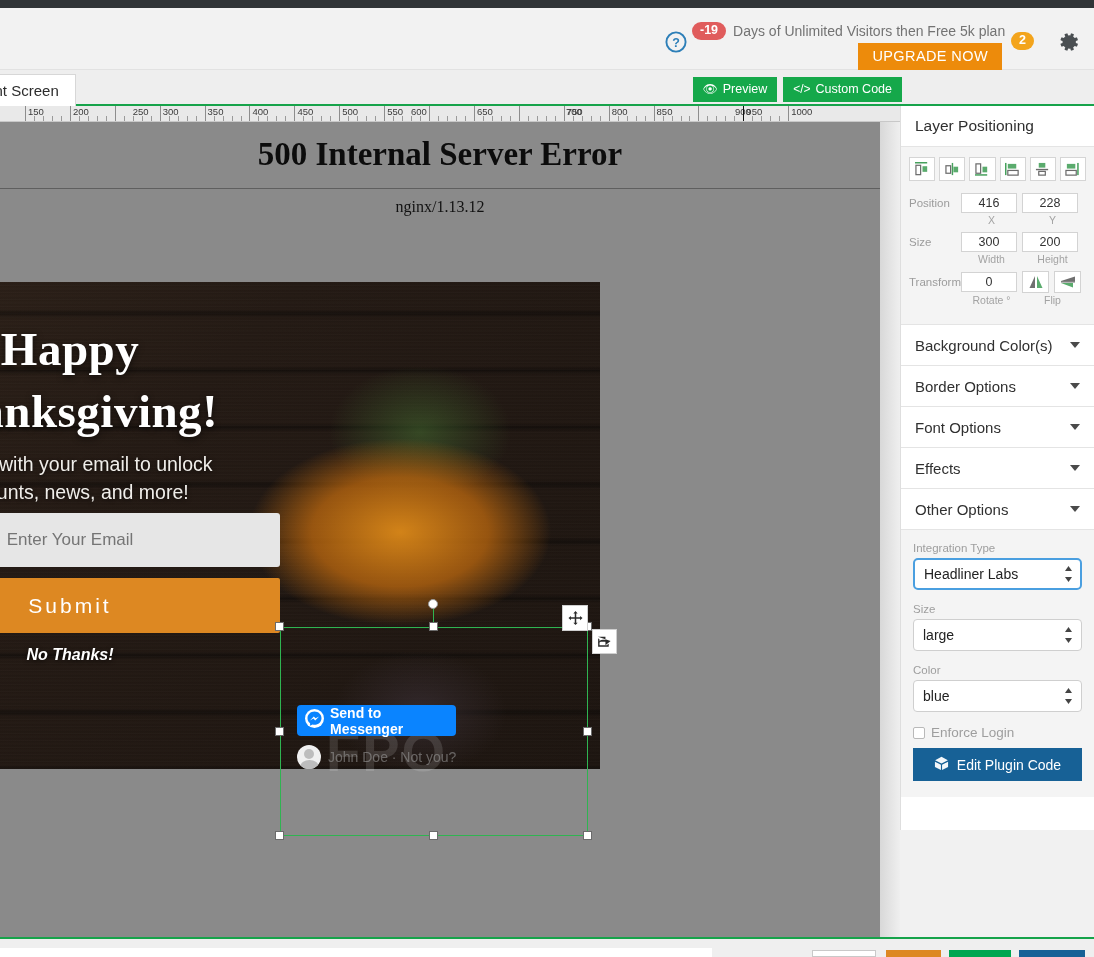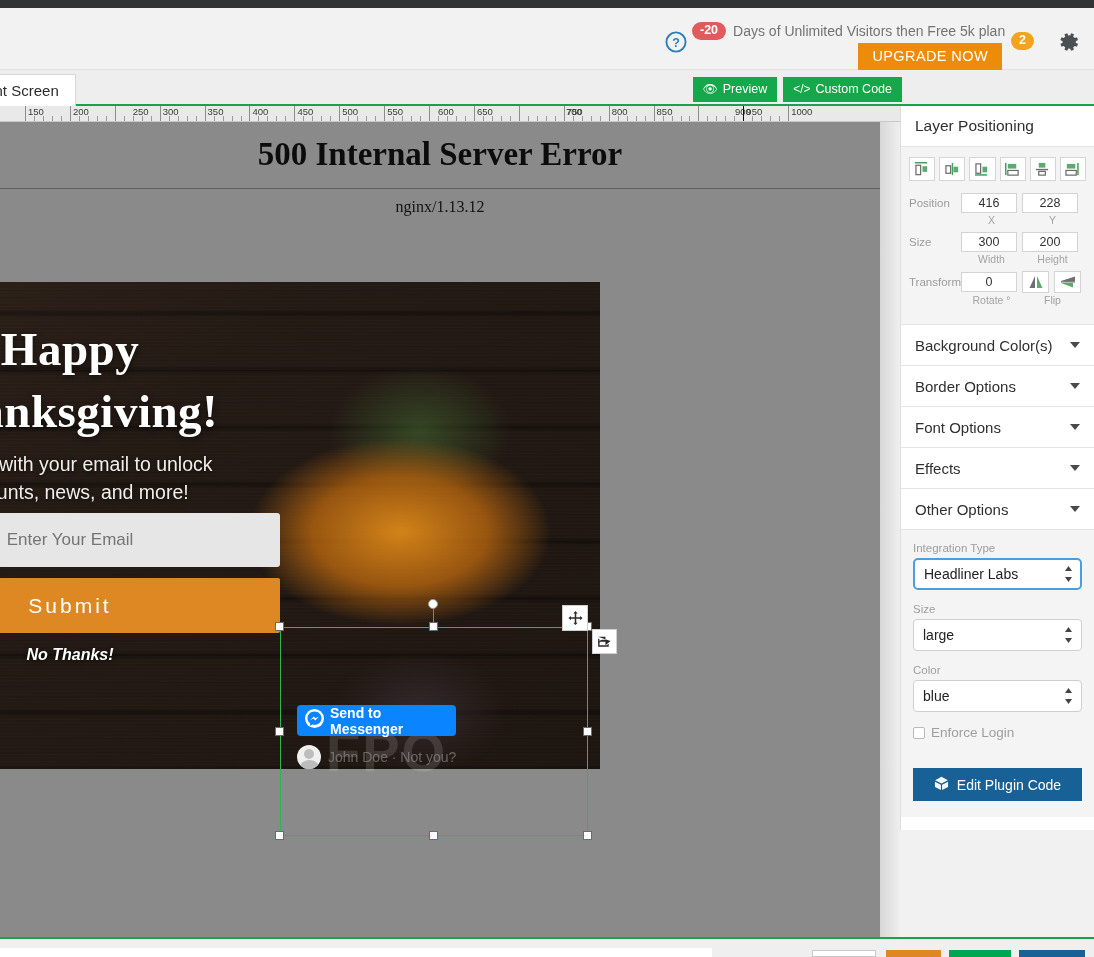--- a/index.html
+++ b/index.html
@@ -242,21 +242,21 @@
   .opts { background: #f4f4f4; padding: 12px 12px 16px; }
   .opt-lbl { font-size: 11.5px; color: #9e9e9e; margin-bottom: 4px; }
   .sel-wrap { position: relative; margin-bottom: 13px; }
   .sel-box-in {
     width: 100%; height: 32px; background: #fff; border: 1px solid #cfcfcf;
     border-radius: 4px; display: flex; align-items: center; padding-left: 9px;
     font-size: 14px; color: #222; cursor: pointer;
   }
   .sel-box-in.focused { border: 2px solid #4a9fe0; border-radius: 5px; }
   .spin { position: absolute; right: 9px; top: 7px; }
-  .chk-row { display: flex; align-items: center; gap: 6px; margin-bottom: 28px; cursor: pointer; }
+  .chk-row { display: flex; align-items: center; gap: 6px; margin-bottom: 8px; cursor: pointer; }
   .chk { width: 12px; height: 12px; border: 1px solid #b9b9b9; background: #fff; border-radius: 2px; }
   .chk-lbl { font-size: 13.5px; color: #9e9e9e; }
   .plugin-btn {
     width: 100%; height: 33px; background: #176196; color: #fff; border: none;
     display: flex; align-items: center; justify-content: center; gap: 8px;
     font-size: 14px; cursor: pointer; font-family: "Liberation Sans", sans-serif;
   }
 
   
   .bottom-sep { position: absolute; left: 0; top: 937px; width: 1094px; height: 2px; background: #16a34a; }
@@ -275,21 +275,21 @@
 
     <span class="help-icon">
       <svg width="22" height="22" viewBox="0 0 22 22">
         <circle cx="11" cy="11" r="9.6" fill="none" stroke="#2d7fb8" stroke-width="1.9"></circle>
         <text x="11" y="15.6" font-family="Liberation Sans, sans-serif" font-size="12.5" font-weight="bold" fill="#2d7fb8" text-anchor="middle">?</text>
       </svg>
     </span>
 
     <div class="trial-block">
       <div class="trial-line">
-        <span class="badge-neg">-20</span>
+        <span class="badge-neg">-19</span>
         <span class="trial-text">Days of Unlimited Visitors then Free 5k plan</span>
       </div>
       <div class="upgrade-row">
         <button class="upgrade-btn">UPGRADE NOW</button>
       </div>
     </div>
 
     <span class="notif-badge">2</span>
 
     <span class="gear-icon">
@@ -365,21 +365,21 @@
       <div class="ruler-tick minor" style="left: 357.245px;"></div>
       <div class="ruler-tick minor" style="left: 366.224px;"></div>
       <div class="ruler-tick minor" style="left: 375.204px;"></div>
       <div class="ruler-tick major" style="left: 384.184px;"></div>
       <div class="ruler-lbl" style="left: 384.184px;">550</div>
       <div class="ruler-tick minor" style="left: 393.163px;"></div>
       <div class="ruler-tick minor" style="left: 402.143px;"></div>
       <div class="ruler-tick minor" style="left: 411.122px;"></div>
       <div class="ruler-tick minor" style="left: 420.102px;"></div>
       <div class="ruler-tick major" style="left: 429.082px;"></div>
-      <div class="ruler-lbl" style="left: 435px;">600</div>
+      <div class="ruler-lbl" style="left: 408px;">600</div>
       <div class="ruler-tick minor" style="left: 438.061px;"></div>
       <div class="ruler-tick minor" style="left: 447.041px;"></div>
       <div class="ruler-tick minor" style="left: 456.02px;"></div>
       <div class="ruler-tick minor" style="left: 465px;"></div>
       <div class="ruler-tick major" style="left: 473.98px;"></div>
       <div class="ruler-lbl" style="left: 473.98px;">650</div>
       <div class="ruler-tick minor" style="left: 482.959px;"></div>
       <div class="ruler-tick minor" style="left: 491.939px;"></div>
       <div class="ruler-tick minor" style="left: 500.918px;"></div>
       <div class="ruler-tick minor" style="left: 509.898px;"></div>

